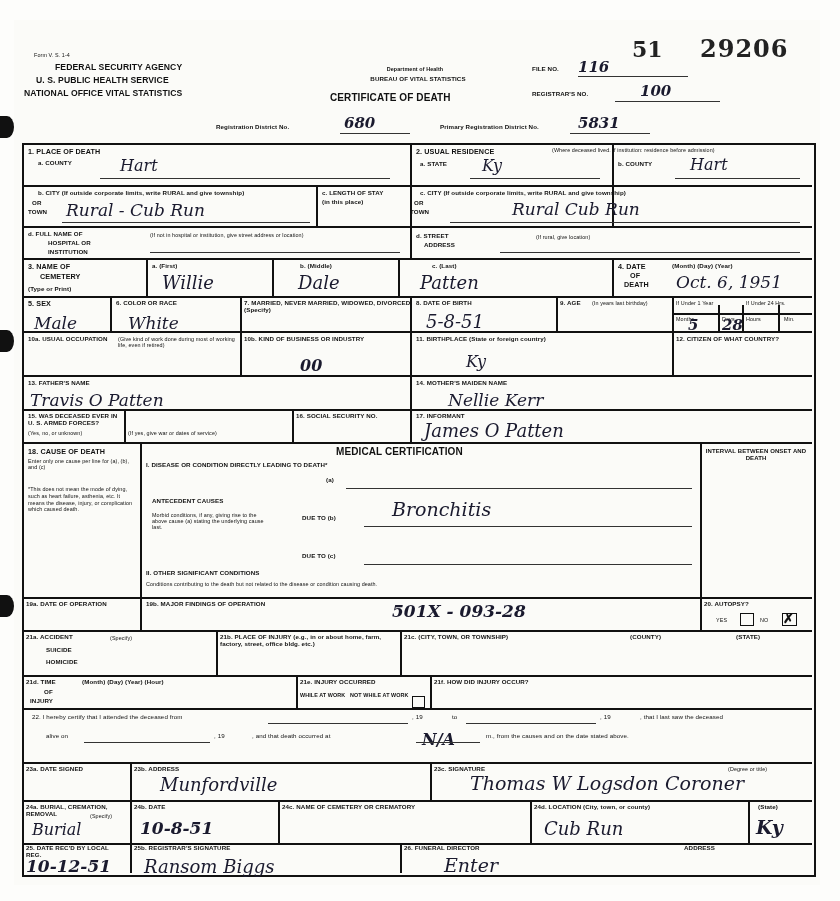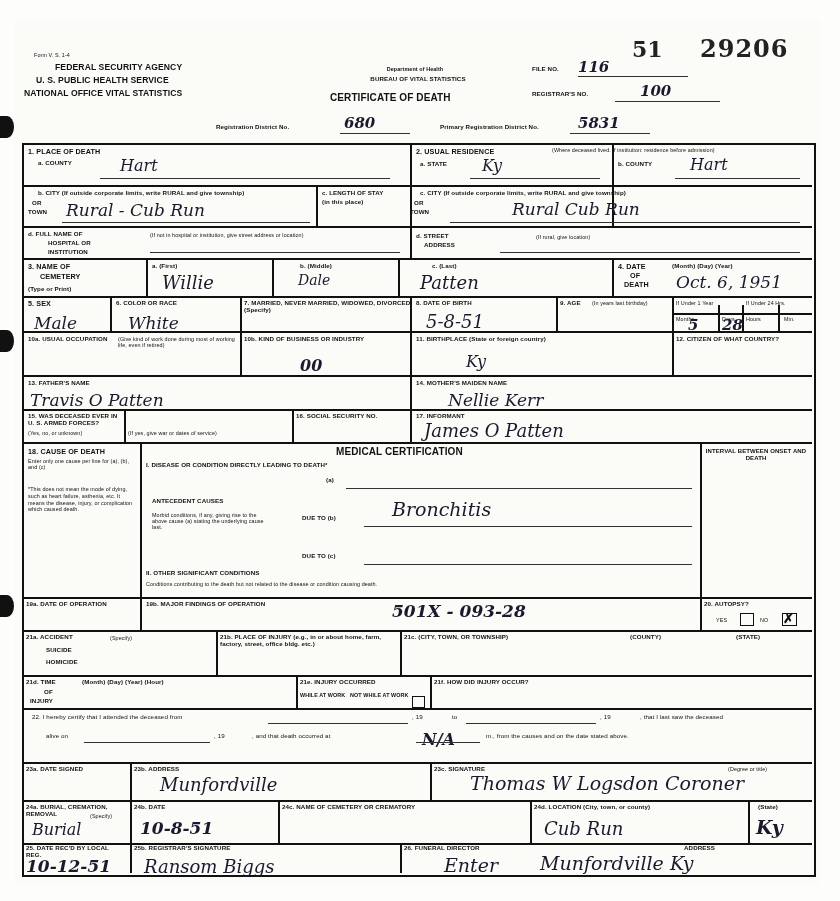--- a/index.html
+++ b/index.html
@@ -131,21 +131,21 @@
   <div class="ln vline" style="left:272px;top:258px;height:38px;"></div>
   <div class="ln vline" style="left:398px;top:258px;height:38px;"></div>
   <div class="ln vline" style="left:612px;top:258px;height:38px;"></div>
 
   <div class="t" style="left:28px;top:263px;">3. NAME OF</div>
   <div class="t" style="left:40px;top:273px;">CEMETERY</div>
   <div class="t small" style="left:28px;top:286px;">(Type or Print)</div>
   <div class="t small" style="left:152px;top:263px;">a. (First)</div>
   <div class="hw" style="left:162px;top:272px;font-size:18px;">Willie</div>
   <div class="t small" style="left:300px;top:263px;">b. (Middle)</div>
-  <div class="hw" style="left:298px;top:272px;font-size:14px;">Dale</div>
+  <div class="hw" style="left:298px;top:272px;font-size:18px;">Dale</div>
   <div class="t small" style="left:432px;top:263px;">c. (Last)</div>
   <div class="hw" style="left:420px;top:272px;font-size:18px;">Patten</div>
 
   <div class="t" style="left:618px;top:263px;">4. DATE</div>
   <div class="t" style="left:630px;top:272px;">OF</div>
   <div class="t" style="left:624px;top:281px;">DEATH</div>
   <div class="t small" style="left:672px;top:263px;">(Month)      (Day)      (Year)</div>
   <div class="hw" style="left:676px;top:272px;font-size:17px;">Oct. 6, 1951</div>
 
   <div class="ln vline" style="left:110px;top:296px;height:35px;"></div>
@@ -307,15 +307,14 @@
 
   <div class="ln vline" style="left:130px;top:843px;height:30px;"></div>
   <div class="ln vline" style="left:400px;top:843px;height:30px;"></div>
   <div class="t small" style="left:26px;top:845px;width:100px;">25. DATE REC'D BY LOCAL REG.</div>
   <div class="hw b" style="left:26px;top:856px;font-size:17px;">10-12-51</div>
   <div class="t small" style="left:134px;top:845px;">25b. REGISTRAR'S SIGNATURE</div>
   <div class="hw" style="left:144px;top:856px;font-size:18px;">Ransom Biggs</div>
   <div class="t small" style="left:404px;top:845px;">26. FUNERAL DIRECTOR</div>
   <div class="t small" style="left:684px;top:845px;">ADDRESS</div>
   <div class="hw" style="left:444px;top:854px;font-size:19px;">Enter</div>
-  <div class="hw" style="left:540px;top:852px;font-size:19px;">Munfordville Ky</div>
 
 </div>
 
 </body></html>

